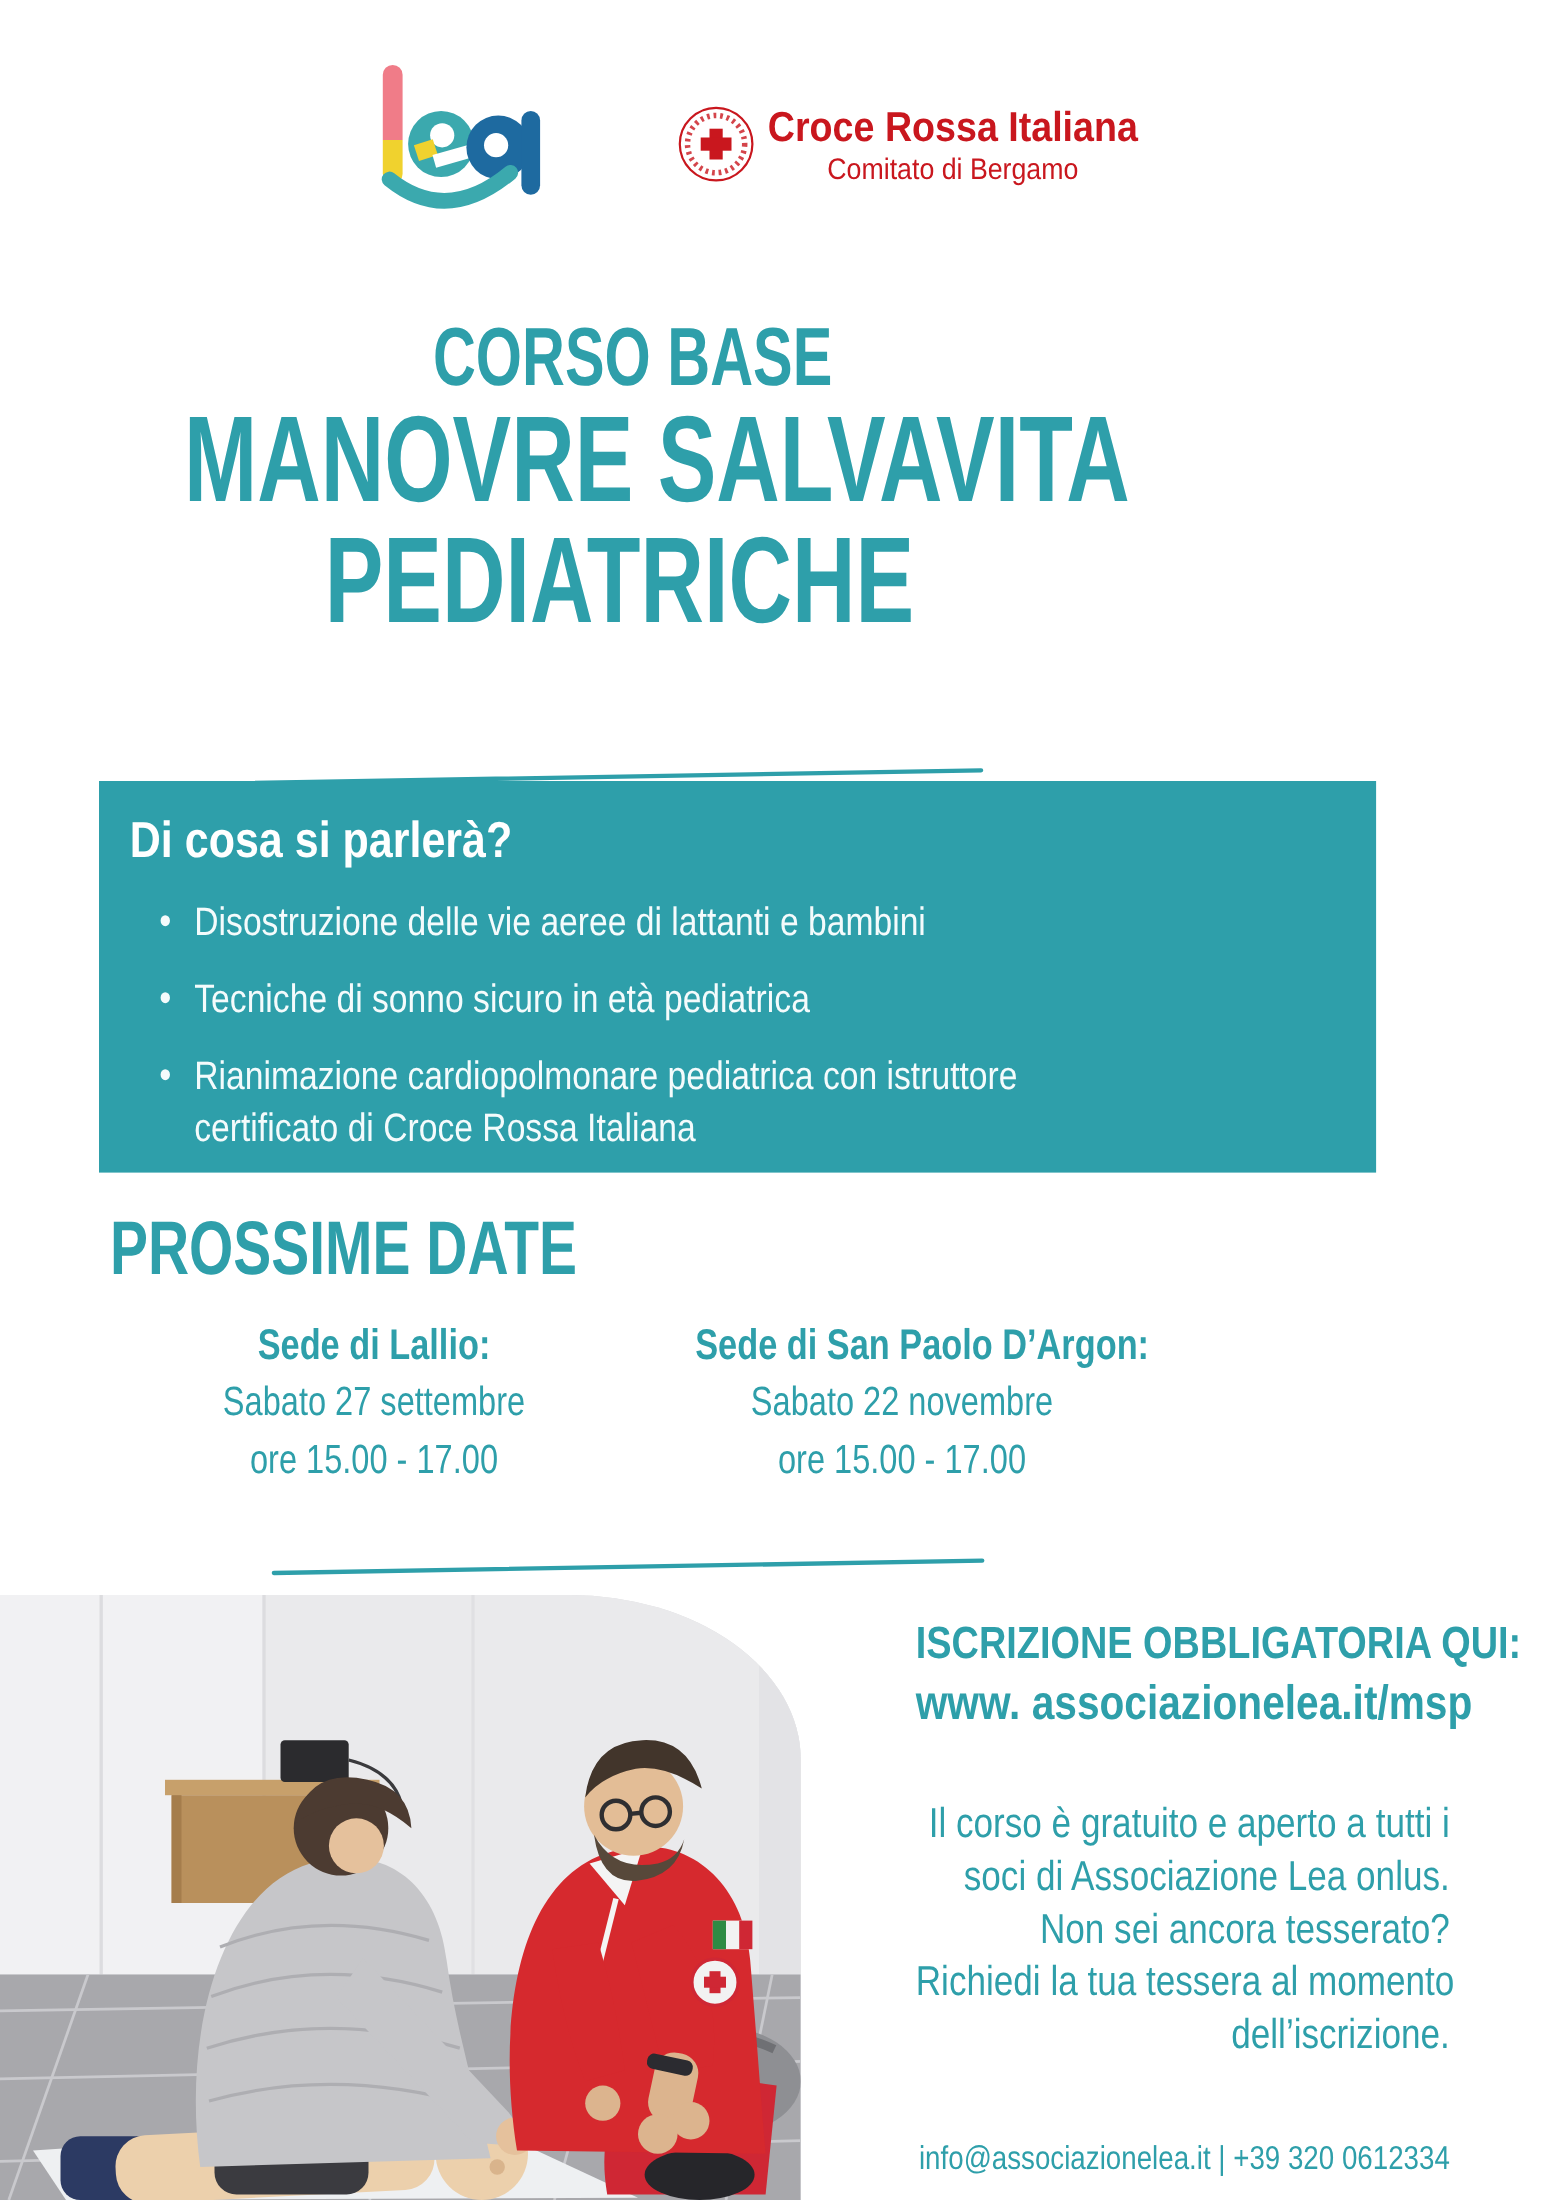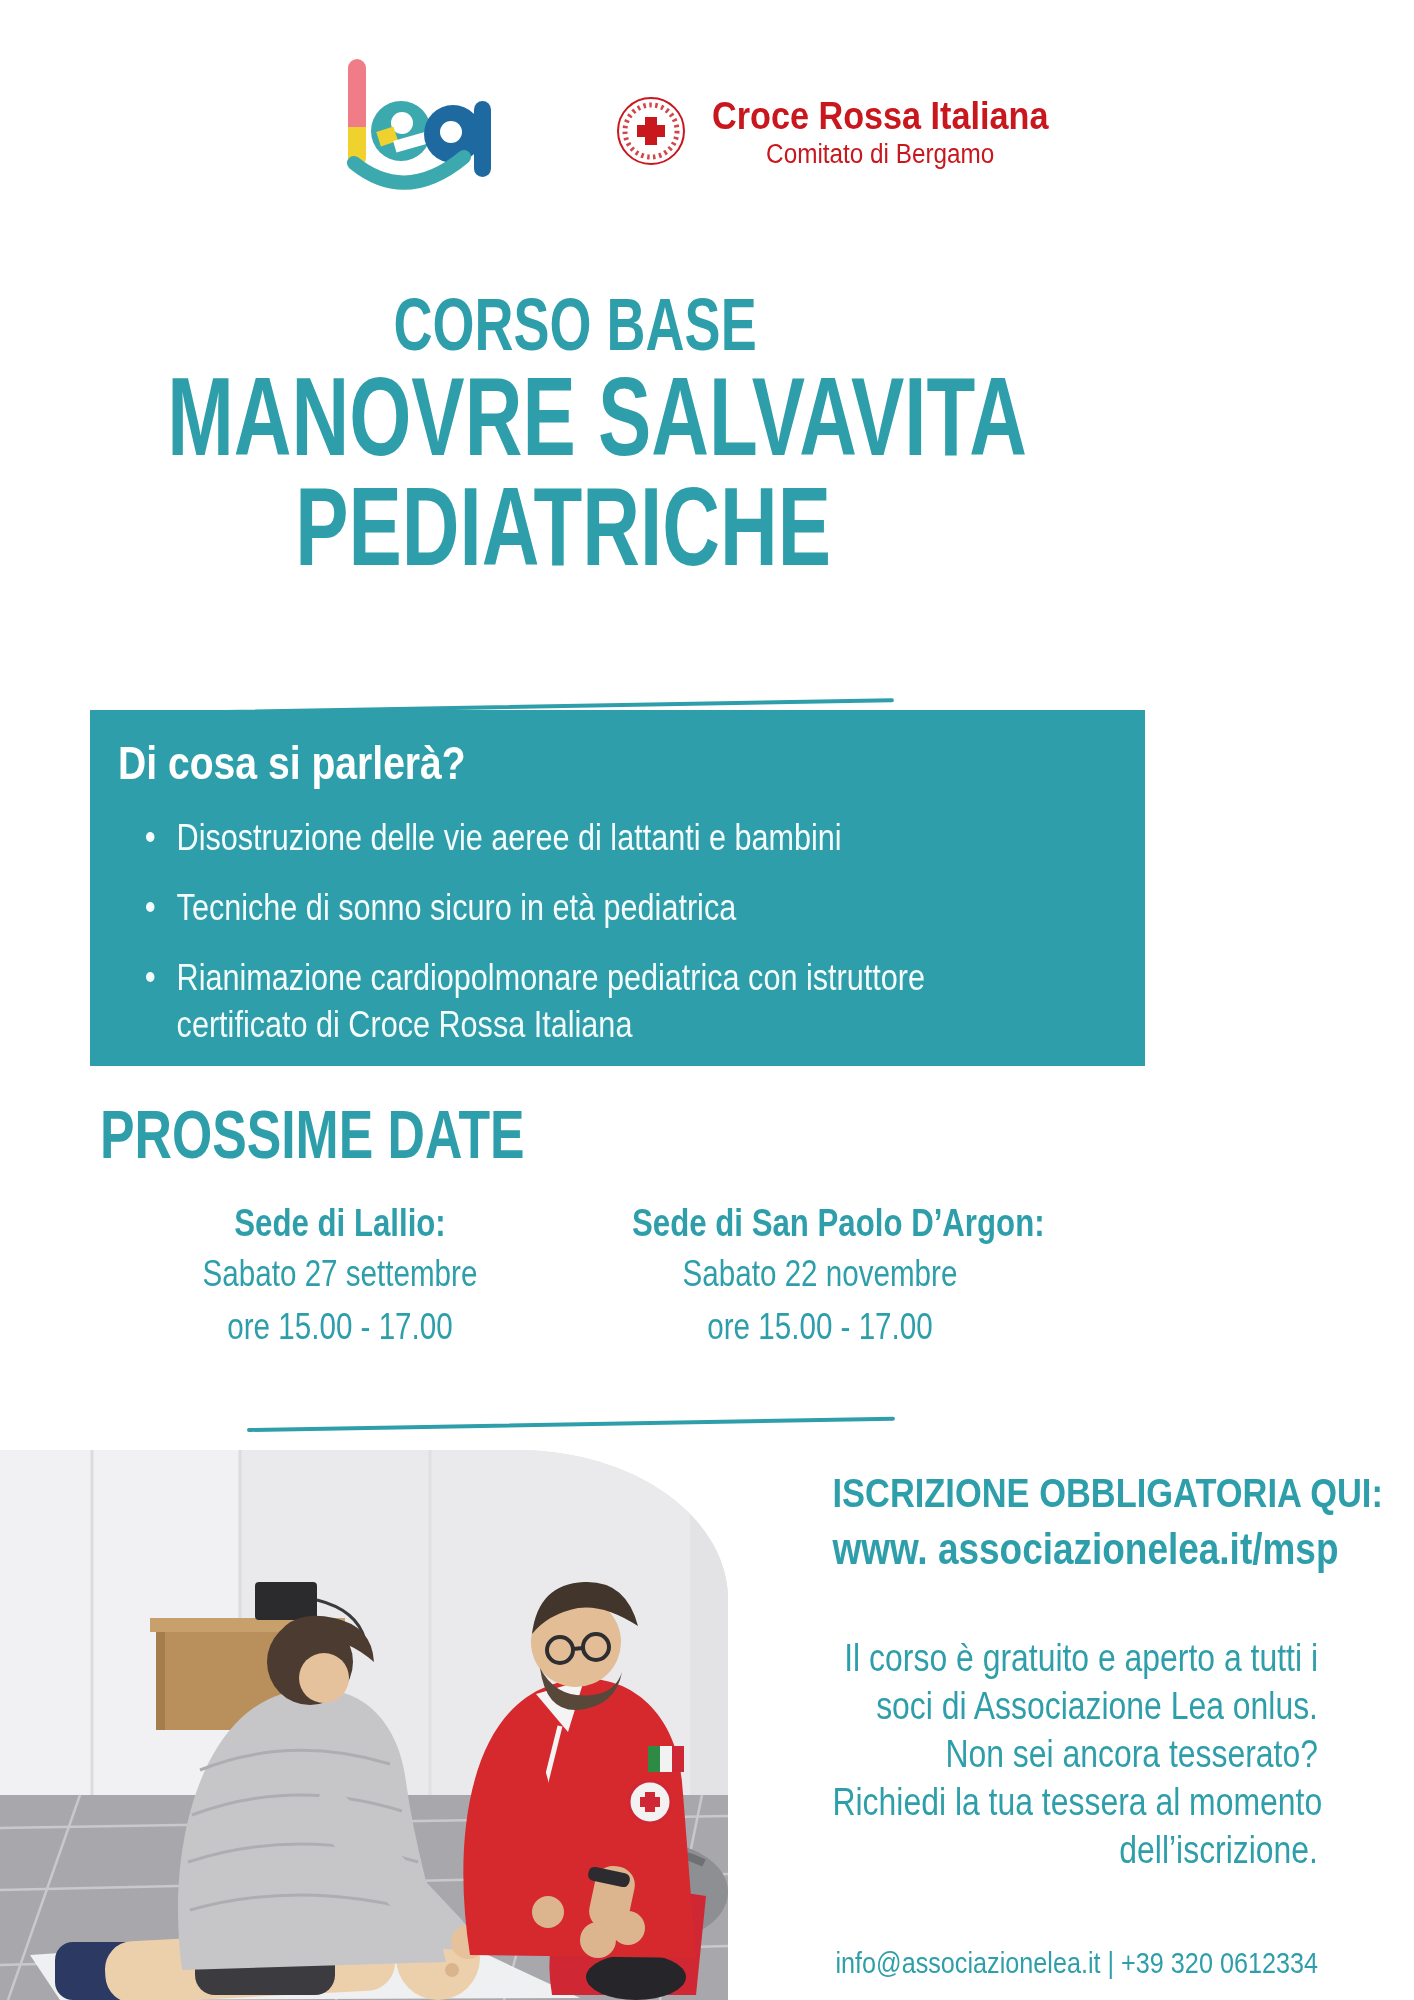--- a/index.html
+++ b/index.html
@@ -2,31 +2,31 @@
 <html><head>
 <meta charset="utf-8">
 <style>
   html,body{margin:0;padding:0;background:#ffffff;}
   #flyer{
     position:relative;width:1414px;height:2000px;background:#ffffff;overflow:hidden;
     font-family:"Liberation Sans",sans-serif;
   }
   .abs{position:absolute;}
   
-  .cri-block{display:flex;align-items:flex-start;gap:26px;}
+  .cri-block{display:flex;align-items:flex-start;gap:12px;}
   .cri-text{display:flex;flex-direction:column;align-items:center;transform:scaleX(.9);transform-origin:left top;}
   .cri-title{color:#C9171E;font-weight:700;font-size:38px;line-height:1.1;white-space:nowrap;}
   .cri-sub{color:#C9171E;font-size:27px;line-height:1.2;white-space:nowrap;}
   
   .title-line{position:absolute;left:0;width:1126px;text-align:center;color:#2E9FAA;font-weight:700;line-height:1;white-space:nowrap;}
   .title-line > span{display:inline-block;transform:scaleX(.72);transform-origin:center;}
   
   .sep{position:absolute;height:4px;background:#2E9FAA;border-radius:2px;transform:rotate(-1deg);transform-origin:left center;}
   
-  .topics-box{position:absolute;left:90px;top:710px;width:1055px;height:356px;background:#2E9FAA;color:#ffffff;}
+  .topics-box{position:absolute;left:90px;top:710px;width:1161px;height:356px;background:#2E9FAA;color:#ffffff;}
   .topics-heading{position:absolute;left:28px;top:26px;font-size:46px;font-weight:700;white-space:nowrap;transform:scaleX(.85);transform-origin:left top;}
   .topics-list{position:absolute;left:56px;top:104px;margin:0;padding:0;list-style:none;transform:scaleX(.85);transform-origin:left top;}
   .topics-list li{display:grid;grid-template-columns:36px 1fr;font-size:36px;line-height:47px;margin-bottom:23px;color:#f4fbfc;}
   .topics-list .dot{width:10px;height:10px;border-radius:50%;background:#f4fbfc;margin-top:18px;}
   .topics-list .tline{display:block;white-space:nowrap;}
   
   .dates-heading{position:absolute;left:100px;top:1100px;color:#2E9FAA;font-weight:700;font-size:69px;line-height:1;white-space:nowrap;transform:scaleX(.75);transform-origin:left top;}
   .session{position:absolute;text-align:center;color:#2E9FAA;transform:scaleX(.8);transform-origin:center top;}
   .session .venue{font-weight:700;font-size:39px;line-height:1.2;white-space:nowrap;}
   .session .sdate,.session .stime{font-size:37px;line-height:1.45;white-space:nowrap;}

